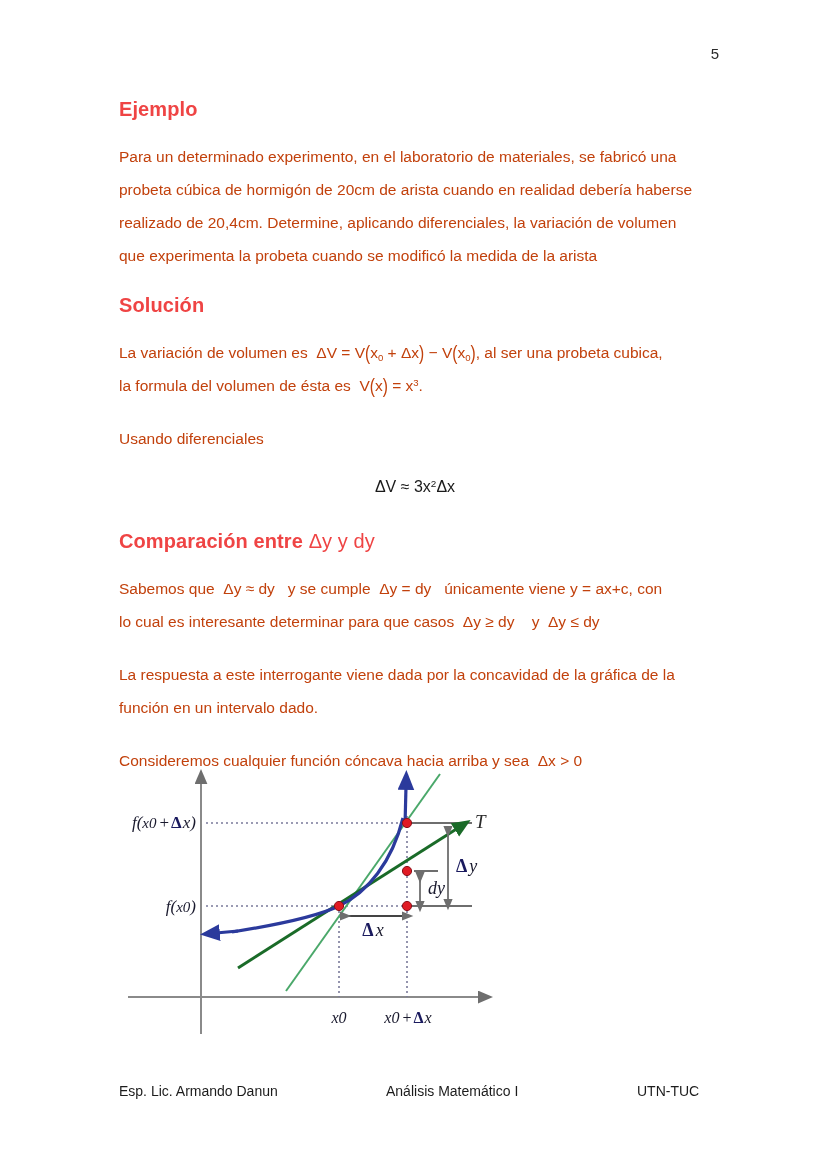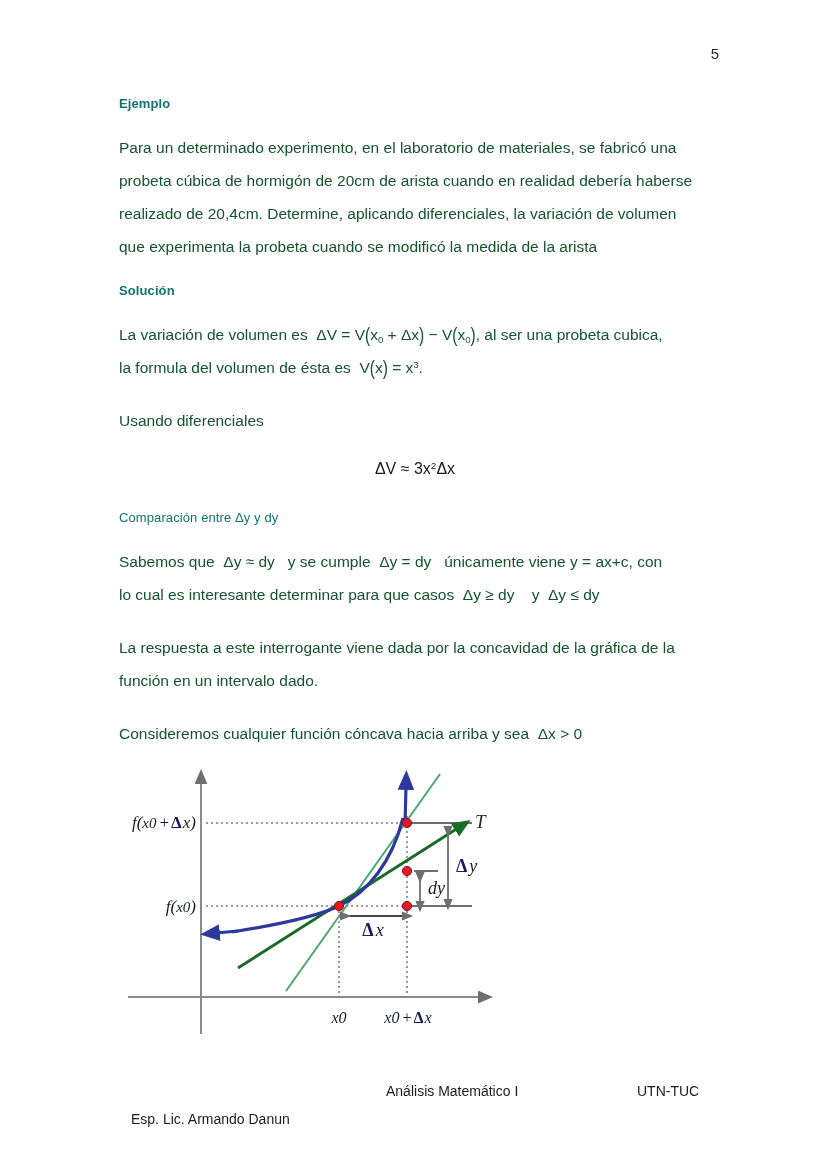--- a/index.html
+++ b/index.html
@@ -28,32 +28,32 @@
     color: #2b2b2b;
     font-family: "Liberation Sans", sans-serif;
   }
   .content {
     position: absolute;
     left: 119px;
     top: 96px;
     width: 592px;
   }
   h2.heading {
-    font-size: 13px;
+    font-size: 20px;
     font-weight: bold;
     margin: 0 0 18px 0;
     line-height: 1.3;
-    color: #0f766e;
+    color: #ef4444;
     letter-spacing: 0.1px;
   }
   p.para {
     font-size: 15.5px;
     line-height: 33px;
     margin: 0 12px 14px 0;
-    color: #14532d;
+    color: #c2410c;
     text-align: left;
   }
   .spacer-sm { height: 6px; }
   
   .m {
     font-family: Liberation Sans, sans-serif;
     white-space: nowrap;
   }
   sub {
     font-size: 0.62em;
@@ -71,42 +71,42 @@
     transform-origin: center;
     font-weight: 300;
   }
   .eq-center {
     text-align: center;
     font-size: 16px;
     margin: 22px 0 26px 0;
     line-height: 1.2;
   }
   .bold-head {
-    font-weight: normal;
+    font-weight: bold;
   }
   
   .figure {
     position: absolute;
     left: 120px;
     top: 766px;
     width: 400px;
     height: 280px;
   }
   .figure svg { display: block; }
   
   .footer {
     position: absolute;
     left: 119px;
     top: 1083px;
     width: 600px;
     font-size: 14px;
     color: #1c1c1c;
   }
   .footer .f-left {
-    position: absolute; left: 12px; top: 0; margin-top: 28px;
+    position: absolute; left: 0; top: 0;
   }
   .footer .f-mid {
     position: absolute; left: 267px; top: 0;
   }
   .footer .f-right {
     position: absolute; left: 518px; top: 0;
   }
 </style>
 </head>
 <body>

